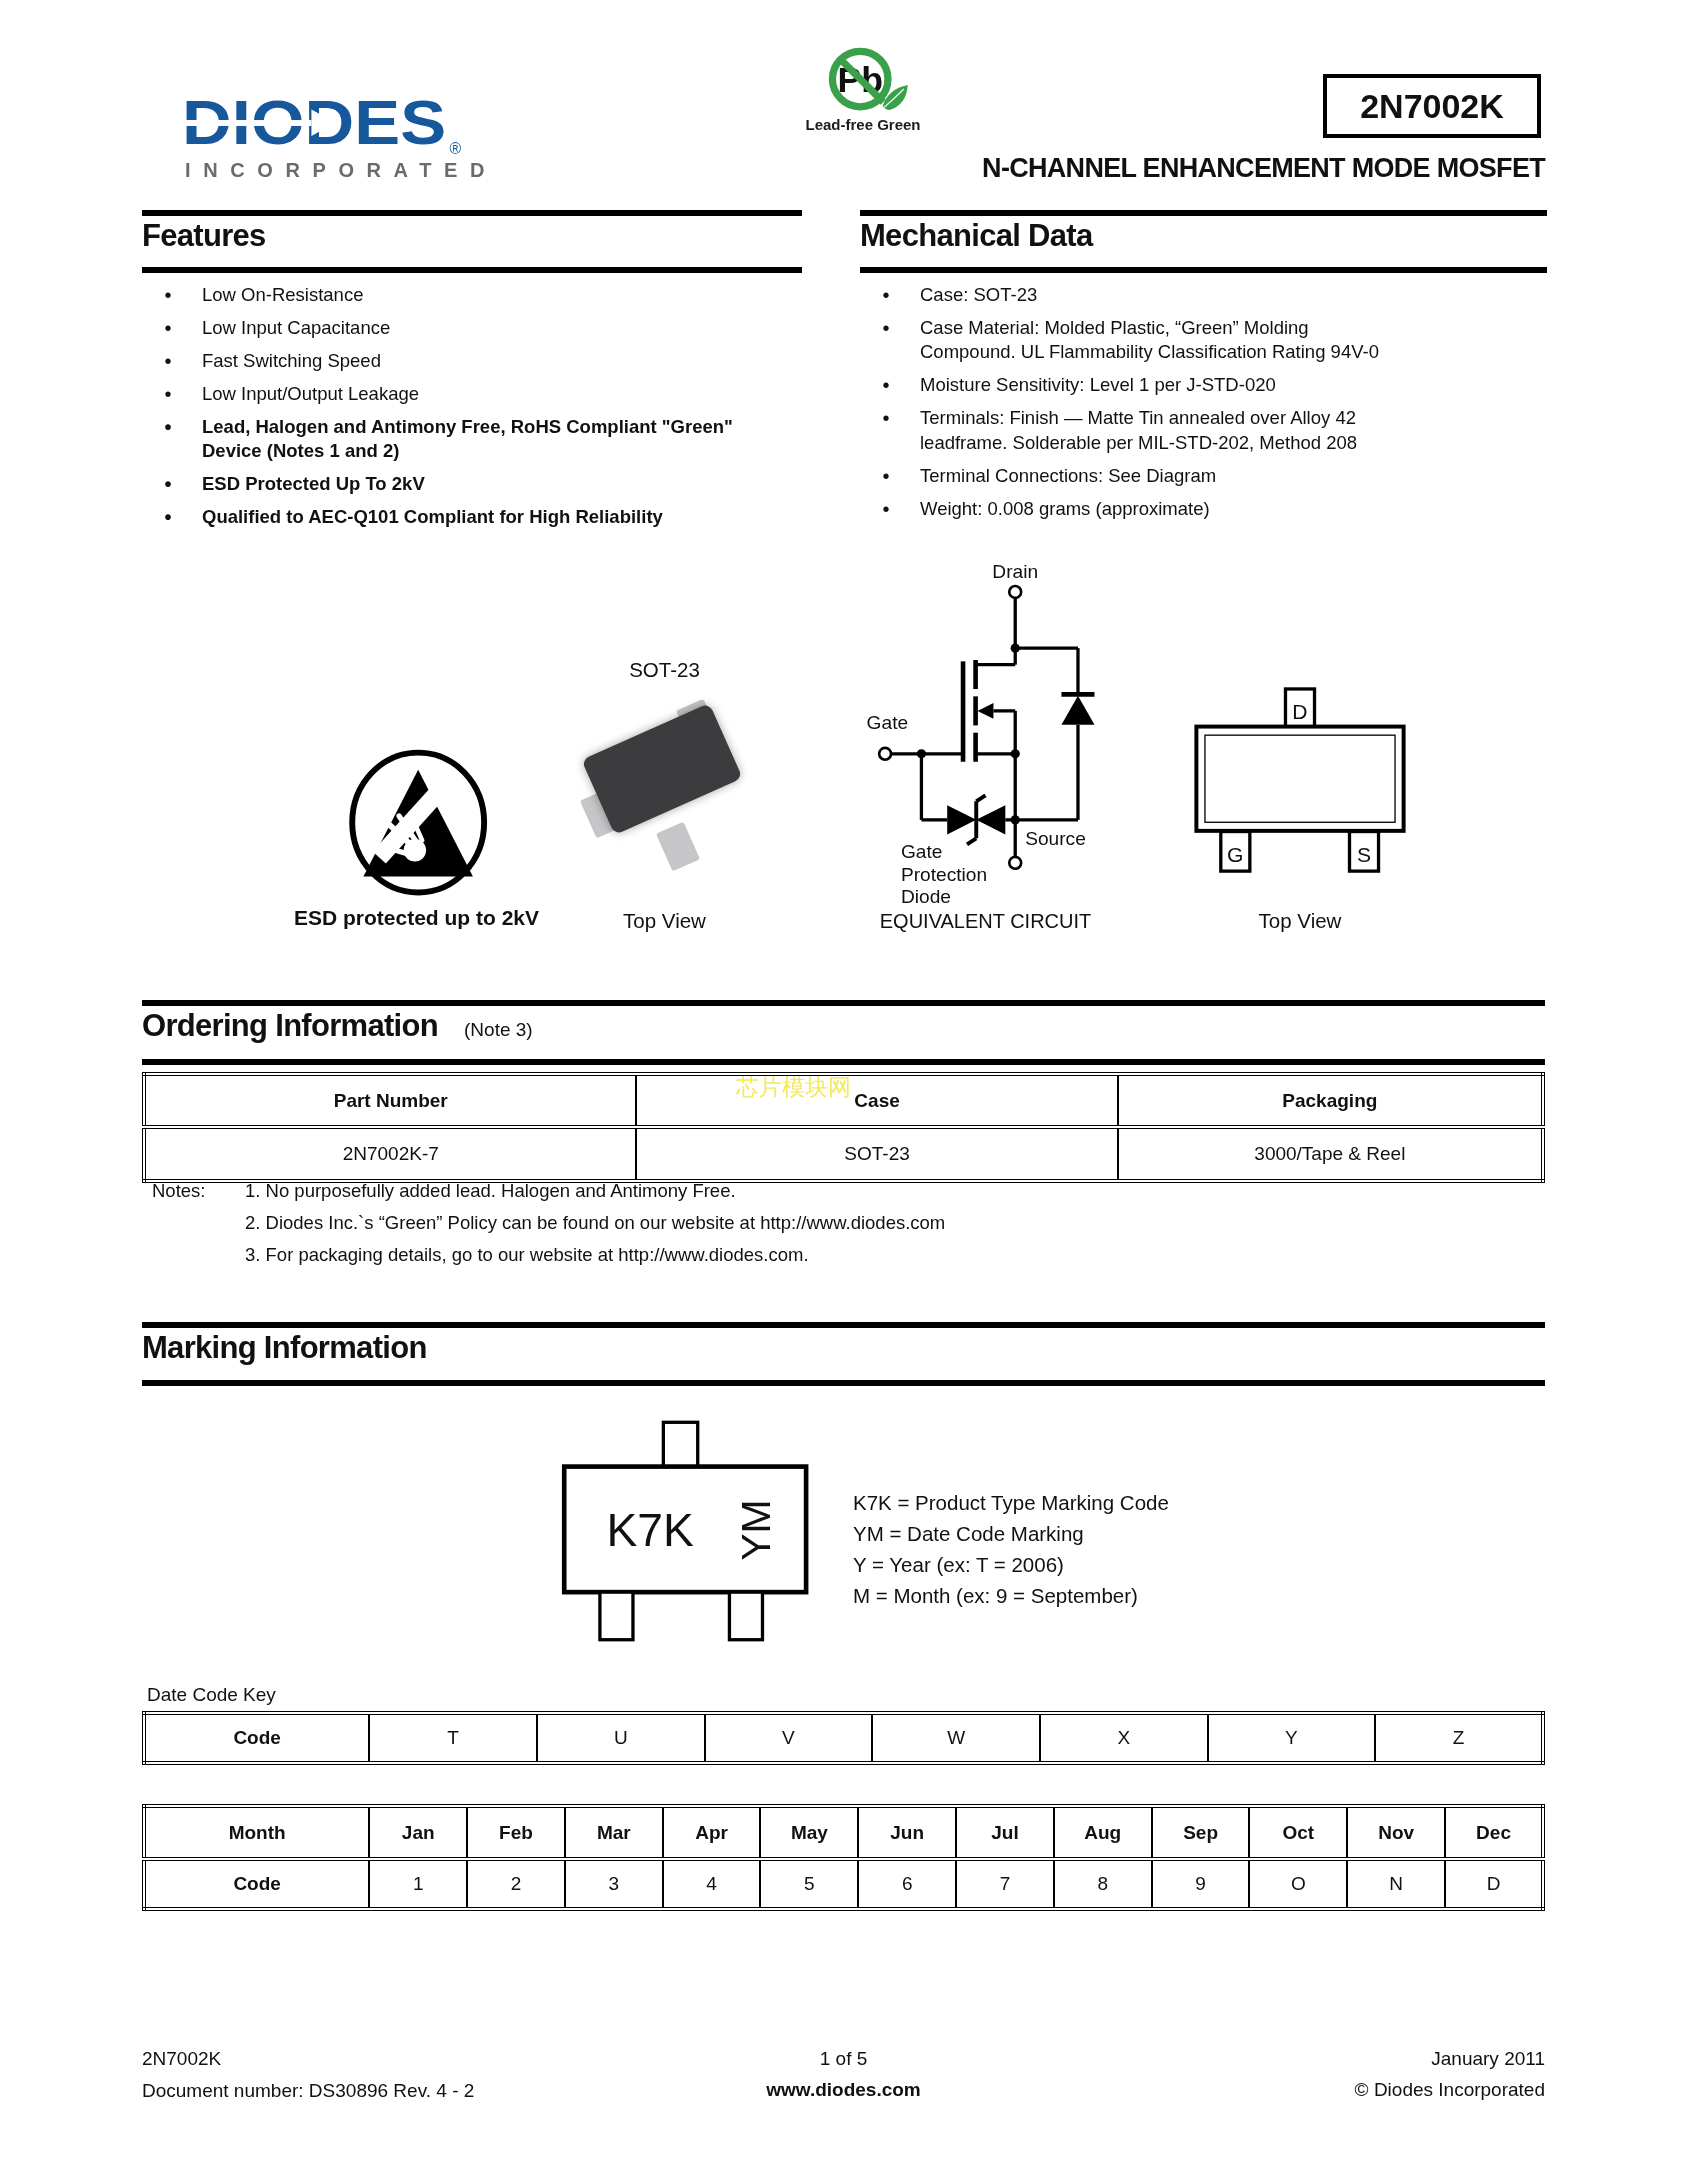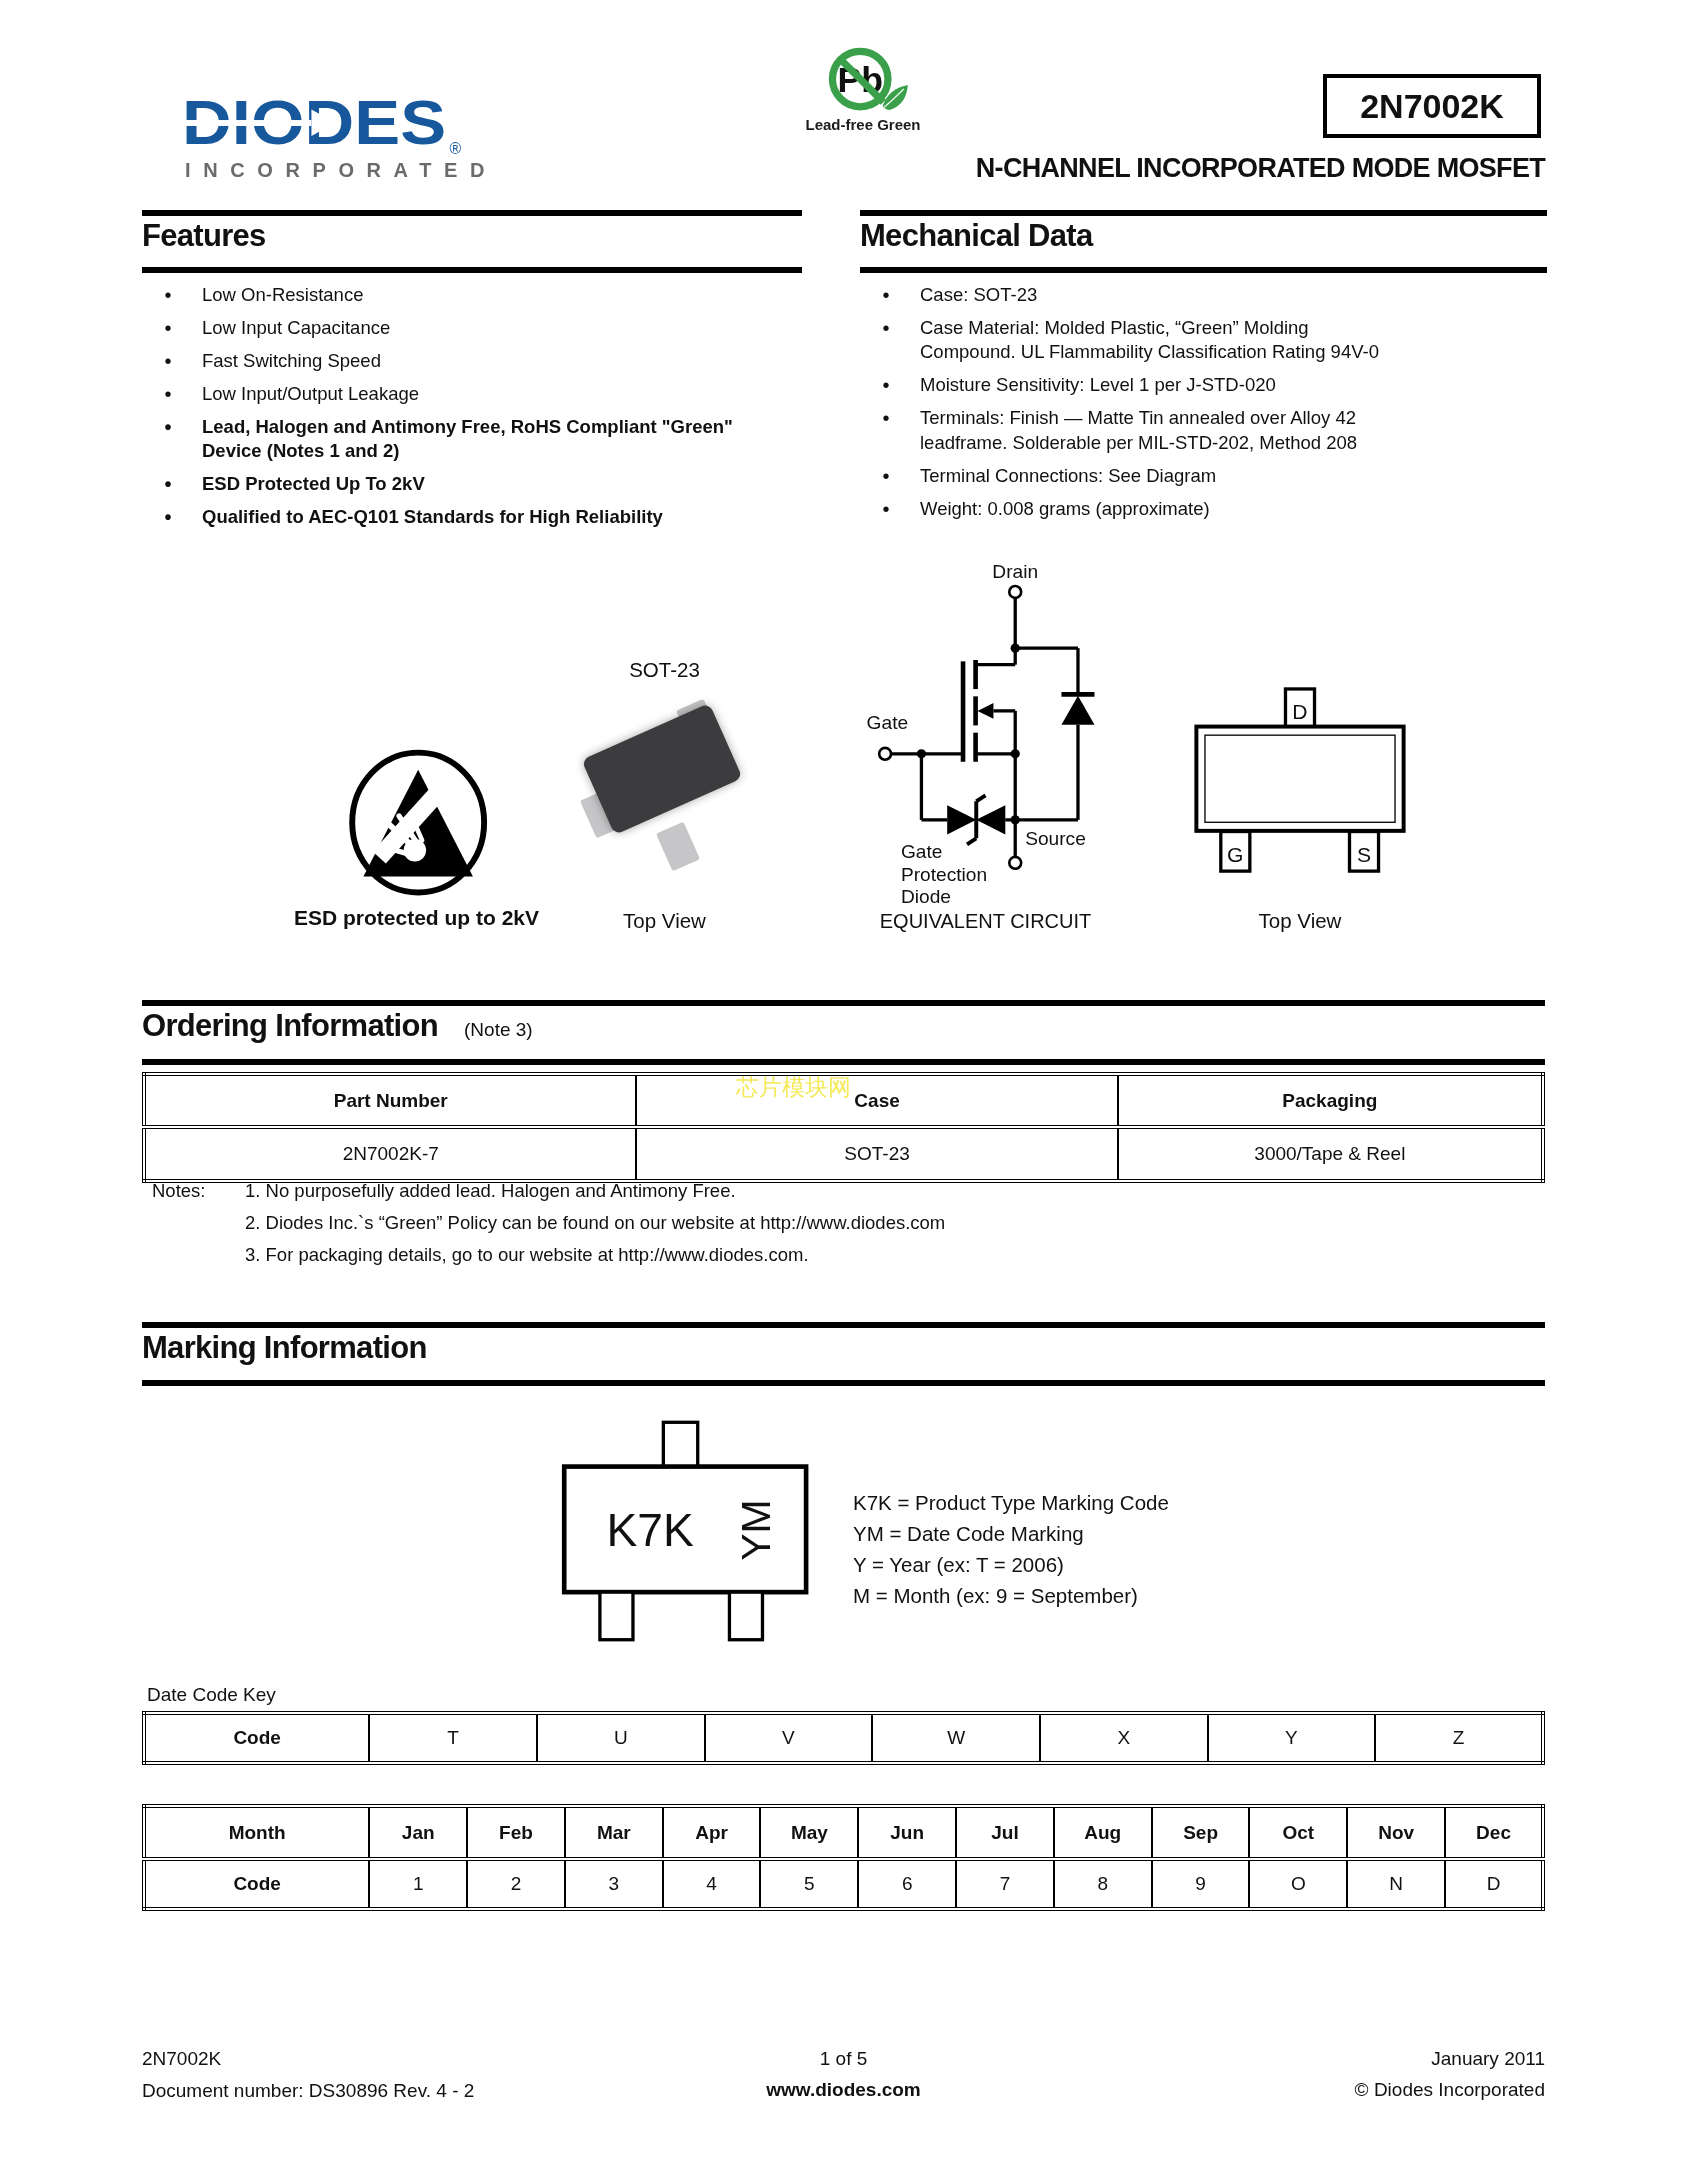--- a/index.html
+++ b/index.html
@@ -77,33 +77,33 @@
 <svg class="abs" style="left:819px;top:44px;" width="93" height="74" viewBox="0 0 140 112">
   <circle cx="62" cy="53" r="42" fill="none" stroke="#3aa04a" stroke-width="11"></circle>
   <text x="62" y="72" font-size="54" font-weight="bold" fill="#111" text-anchor="middle">Pb</text>
   <line x1="32" y1="23" x2="97" y2="88" stroke="#3aa04a" stroke-width="11"></line>
   <path d="M 96 94 Q 104 68 134 62 Q 132 92 106 100 Q 99 99 96 94 Z" fill="#3aa04a"></path>
   <path d="M 98 96 Q 112 84 128 68" stroke="#e8f5e9" stroke-width="2" fill="none"></path>
 </svg>
 <div class="pb-caption">Lead-free Green</div>
 
 <div class="part-box">2N7002K</div>
-<div class="doc-title">N-CHANNEL INCORPORATED MODE MOSFET</div>
+<div class="doc-title">N-CHANNEL ENHANCEMENT MODE MOSFET</div>
 
 <div class="rule" style="left:142px;top:210px;width:660px;"></div>
 <div class="sec-head" style="left:142px;top:218px;">Features</div>
 <div class="rule" style="left:142px;top:267px;width:660px;"></div>
 <ul class="bullets" id="features-list">
   <li>Low On-Resistance</li>
   <li>Low Input Capacitance</li>
   <li>Fast Switching Speed</li>
   <li>Low Input/Output Leakage</li>
   <li class="b">Lead, Halogen and Antimony Free, RoHS Compliant "Green" Device (Notes 1 and 2)</li>
   <li class="b">ESD Protected Up To 2kV</li>
-  <li class="b">Qualified to AEC-Q101 Standards for High Reliability</li>
+  <li class="b">Qualified to AEC-Q101 Compliant for High Reliability</li>
 </ul>
 
 <div class="rule" style="left:860px;top:210px;width:687px;"></div>
 <div class="sec-head" style="left:860px;top:218px;">Mechanical Data</div>
 <div class="rule" style="left:860px;top:267px;width:687px;"></div>
 <ul class="bullets" id="mech-list">
   <li>Case: SOT-23</li>
   <li>Case Material: Molded Plastic, “Green” Molding Compound.  UL Flammability  Classification Rating 94V-0</li>
   <li>Moisture Sensitivity: Level 1 per J-STD-020</li>
   <li>Terminals: Finish — Matte Tin annealed over Alloy 42 leadframe.  Solderable per MIL-STD-202, Method 208</li>

